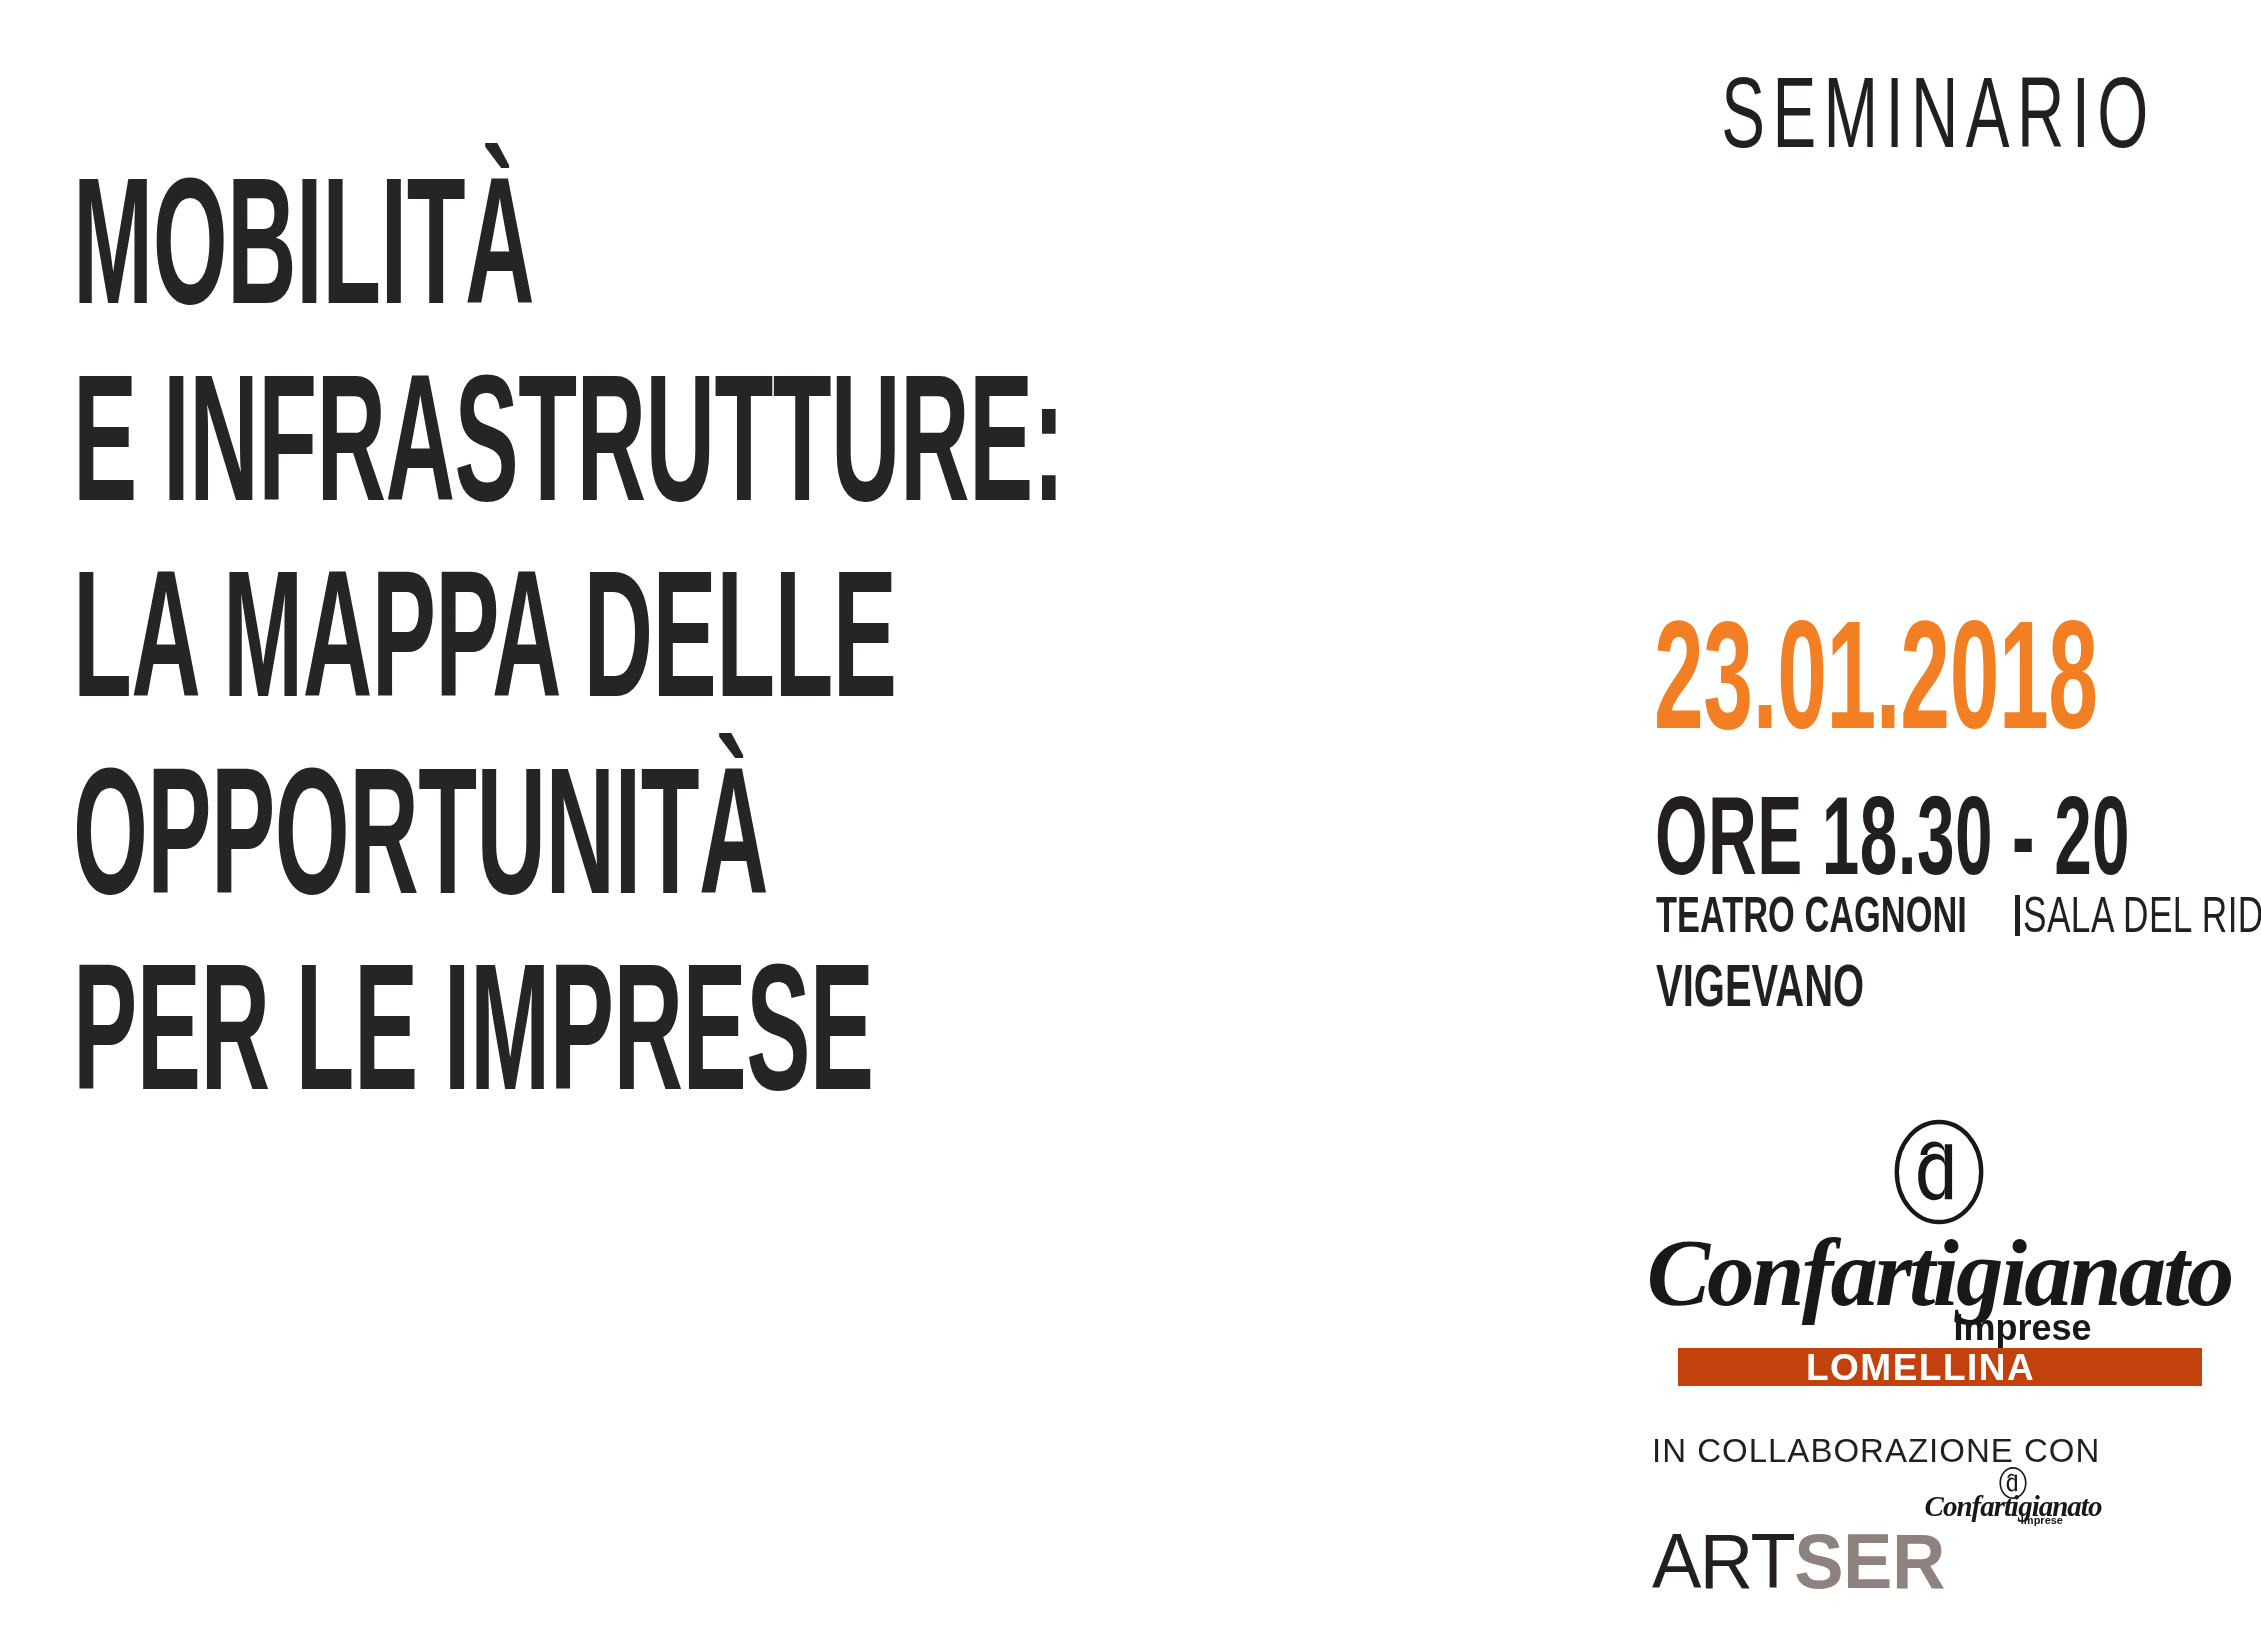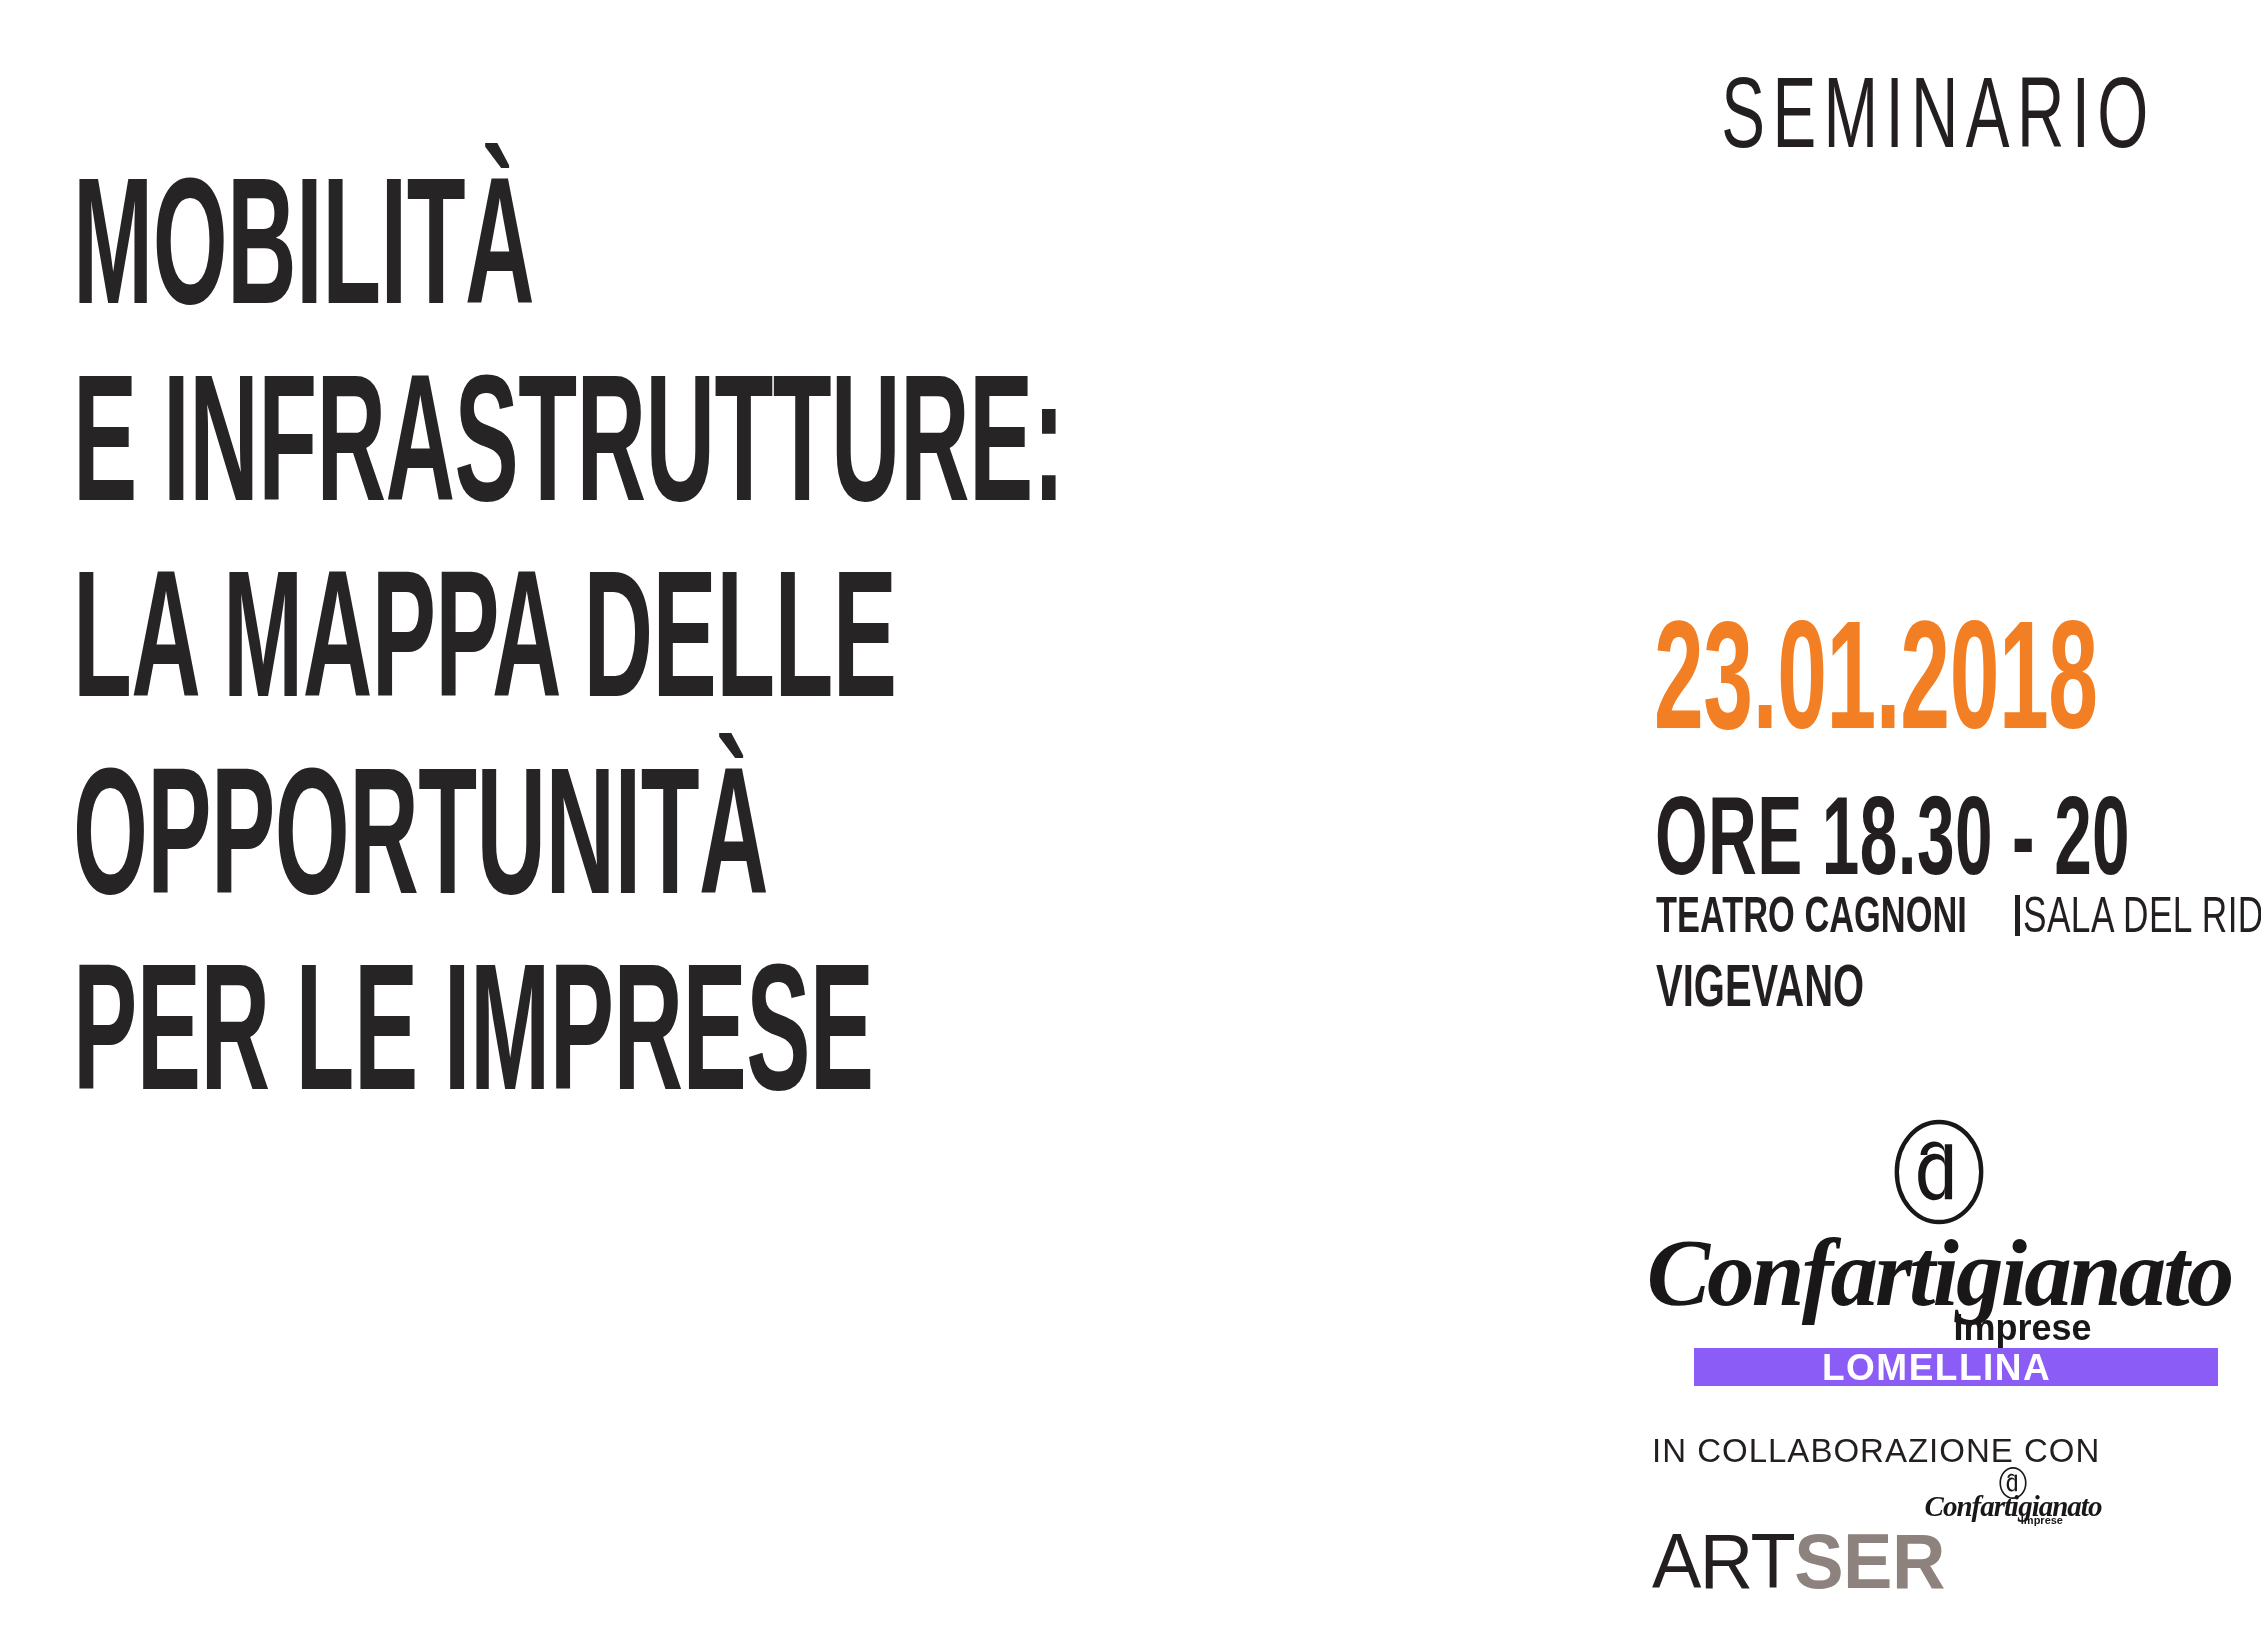--- a/index.html
+++ b/index.html
@@ -213,22 +213,21 @@
     line-height: 1;
     white-space: nowrap;
     letter-spacing: 0px;
   }
   #lomellina-bar {
     position: absolute;
     left: 11.6px;
     top: 229px;
     width: 524px;
     height: 38px;
-    background: #8b5cf6;
-    margin-left: 16px;
+    background: #c2410c;
   }
   #lomellina-text {
     position: absolute;
     left: 0;
     top: 50%;
     width: 100%;
     transform: translateY(-50%);
     text-align: center;
     color: #ffffff;
     font-family: "Liberation Sans Narrow", "Liberation Sans", sans-serif;

